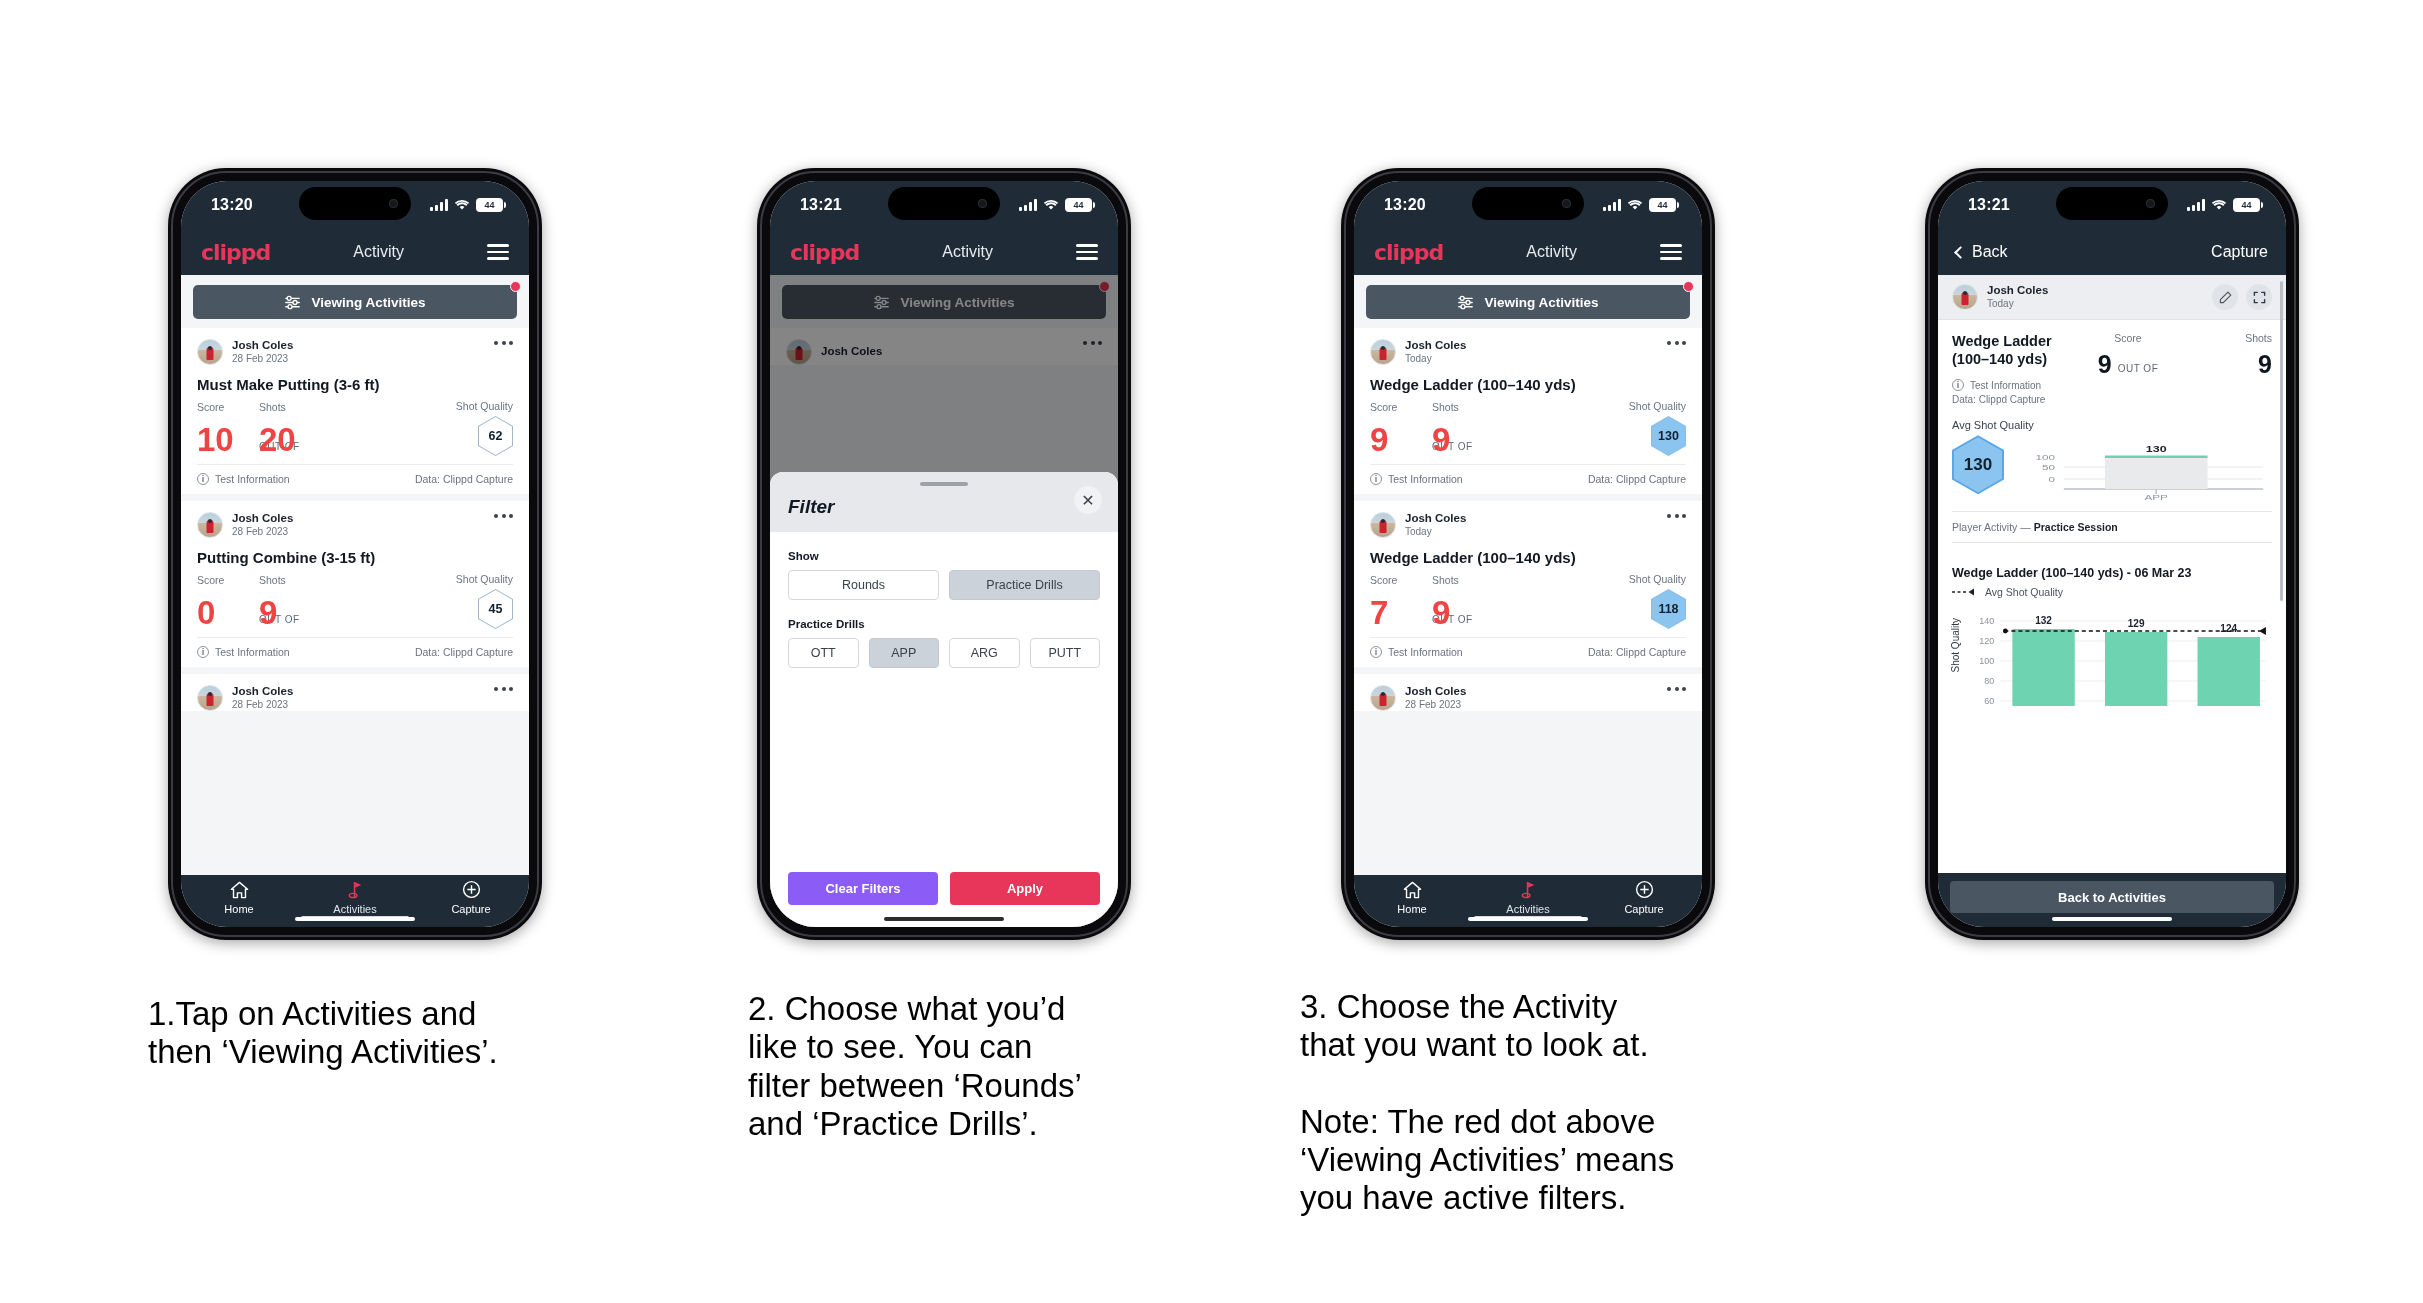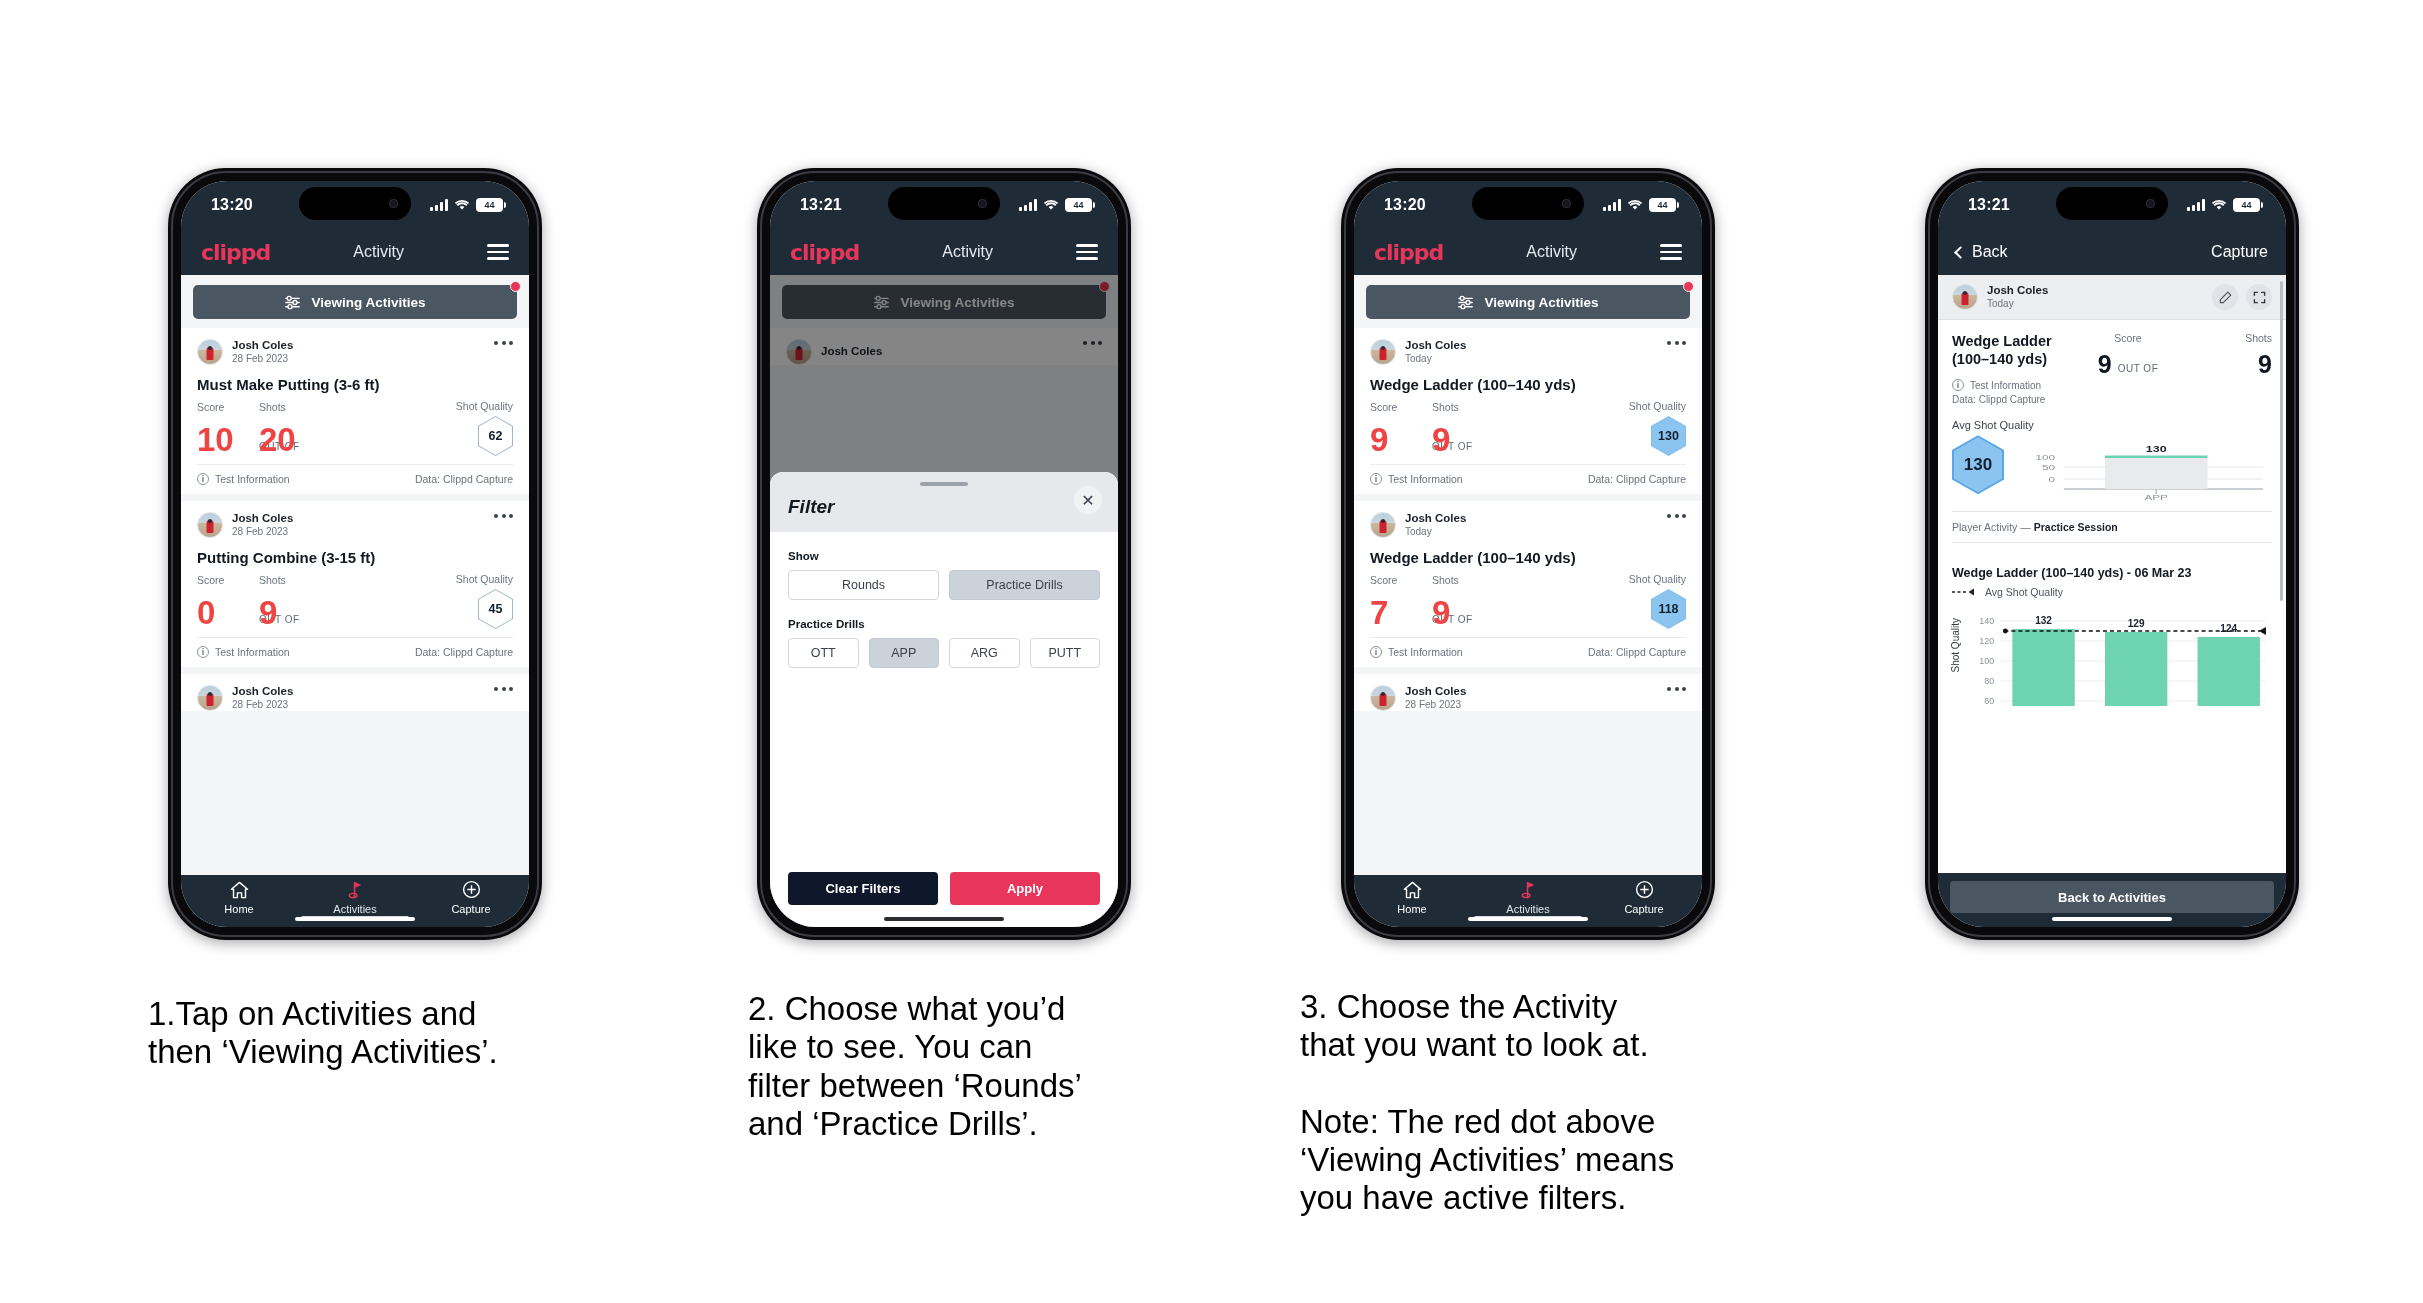--- a/index.html
+++ b/index.html
@@ -198,21 +198,21 @@
   .chips button{
     flex:1; height:30px; border:1px solid #d3d7dc; border-radius:4px; background:#fff;
     font-size:12.5px; color:#3a424d; font-family:inherit; cursor:pointer;
   }
   .chips button.on{ background:#ccd2d9; border-color:#c3c9d0; }
   .sheet-foot{ display:flex; gap:12px; padding:14px 18px 22px; }
   .sheet-foot button{
     flex:1; height:33px; border:0; border-radius:4px; color:#fff; font-size:13px;
     font-weight:700; font-family:inherit; cursor:pointer;
   }
-  .btn-clear{ background:#0f172a;text-align:center; }
+  .btn-clear{ background:#8b5cf6;text-align:center; }
   .btn-apply{ background:#e8355a; }
 
   
   .detail-head{
     background:#eceef1; padding:9px 14px; display:flex; align-items:center;
     justify-content:space-between; border-bottom:1px solid #dfe2e6;
   }
   .round-btns{ display:flex; gap:8px; }
   .rbtn{ width:26px;height:26px;border-radius:50%;background:#e0e3e7;
     display:flex;align-items:center;justify-content:center; }

